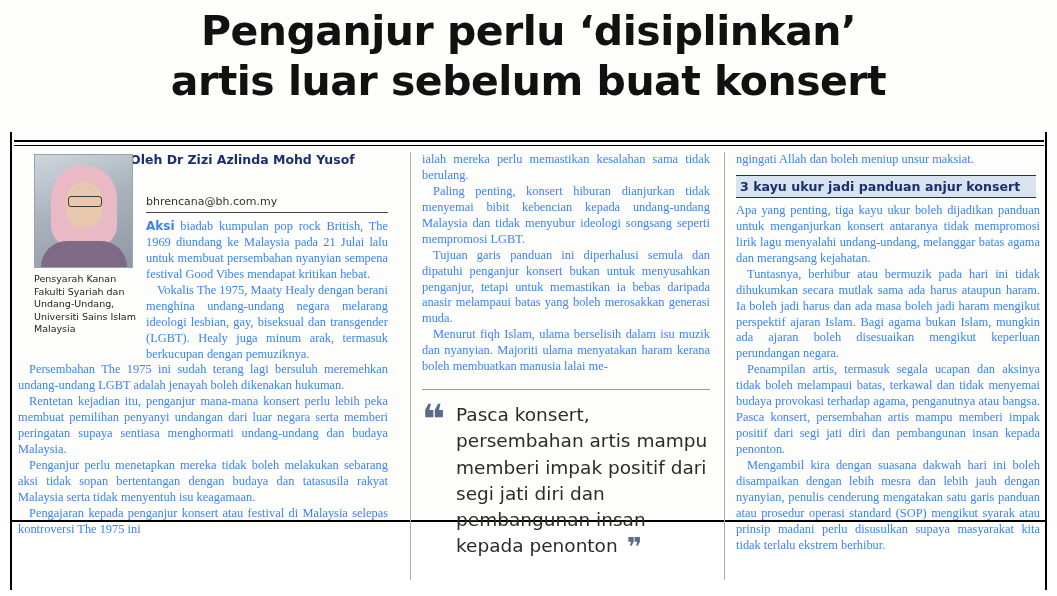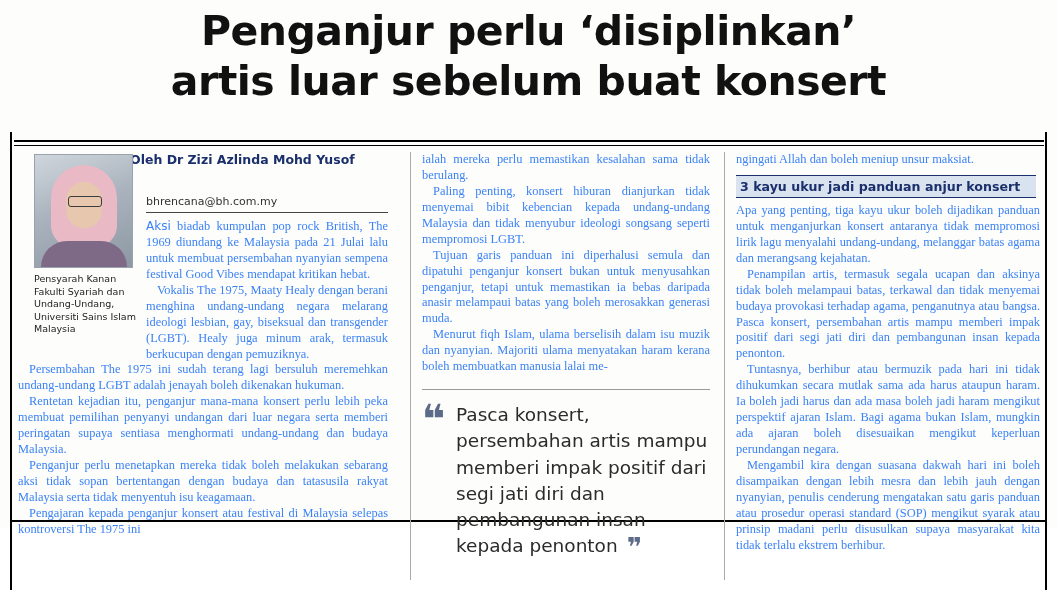--- a/index.html
+++ b/index.html
@@ -178,21 +178,21 @@
   }
   .body-col p {
     margin: 0;
     text-indent: 11px;
   }
   .body-col p.first {
     text-indent: 0;
   }
   .lead-in {
     font-family: "DejaVu Sans", sans-serif;
-    font-weight: normal;
+    font-weight: bold;
     font-size: 12px;
   }
 
   .col1 .wrap-under {
     padding-left: 128px;
   }
   .col1 .full {
     padding-left: 0;
   }
 
@@ -340,20 +340,20 @@
 
     <div class="col col3">
       <div class="body-col">
         <p class="first">ngingati Allah dan boleh meniup unsur maksiat.</p>
       </div>
 
       <div class="subhead">3 kayu ukur jadi panduan anjur konsert</div>
 
       <div class="body-col">
         <p class="first">Apa yang penting, tiga kayu ukur boleh dijadikan panduan untuk menganjurkan konsert antaranya tidak mempromosi lirik lagu menyalahi undang-undang, melanggar batas agama dan merangsang kejahatan.</p>
+        <p>Tuntasnya, berhibur atau bermuzik pada hari ini tidak dihukumkan secara mutlak sama ada harus ataupun haram. Ia boleh jadi harus dan ada masa boleh jadi haram mengikut perspektif ajaran Islam. Bagi agama bukan Islam, mungkin ada ajaran boleh disesuaikan mengikut keperluan perundangan negara.</p>
         <p>Penampilan artis, termasuk segala ucapan dan aksinya tidak boleh melampaui batas, terkawal dan tidak menyemai budaya provokasi terhadap agama, penganutnya atau bangsa. Pasca konsert, persembahan artis mampu memberi impak positif dari segi jati diri dan pembangunan insan kepada penonton.</p>
-        <p>Tuntasnya, berhibur atau bermuzik pada hari ini tidak dihukumkan secara mutlak sama ada harus ataupun haram. Ia boleh jadi harus dan ada masa boleh jadi haram mengikut perspektif ajaran Islam. Bagi agama bukan Islam, mungkin ada ajaran boleh disesuaikan mengikut keperluan perundangan negara.</p>
         <p>Mengambil kira dengan suasana dakwah hari ini boleh disampaikan dengan lebih mesra dan lebih jauh dengan nyanyian, penulis cenderung mengatakan satu garis panduan atau prosedur operasi standard (SOP) mengikut syarak atau prinsip madani perlu disusulkan supaya masyarakat kita tidak terlalu ekstrem berhibur.</p>
       </div>
     </div>
 
   </div>
 </div>
 
 </body></html>

